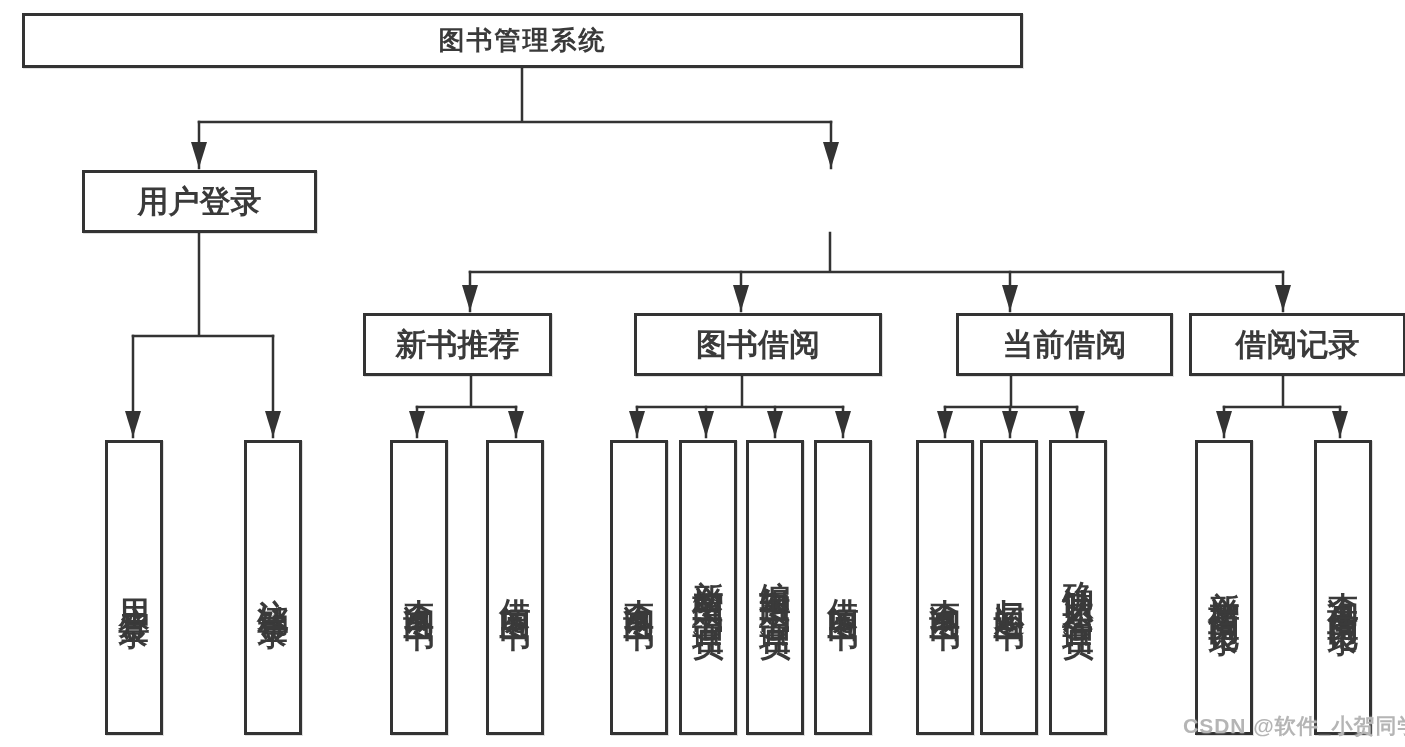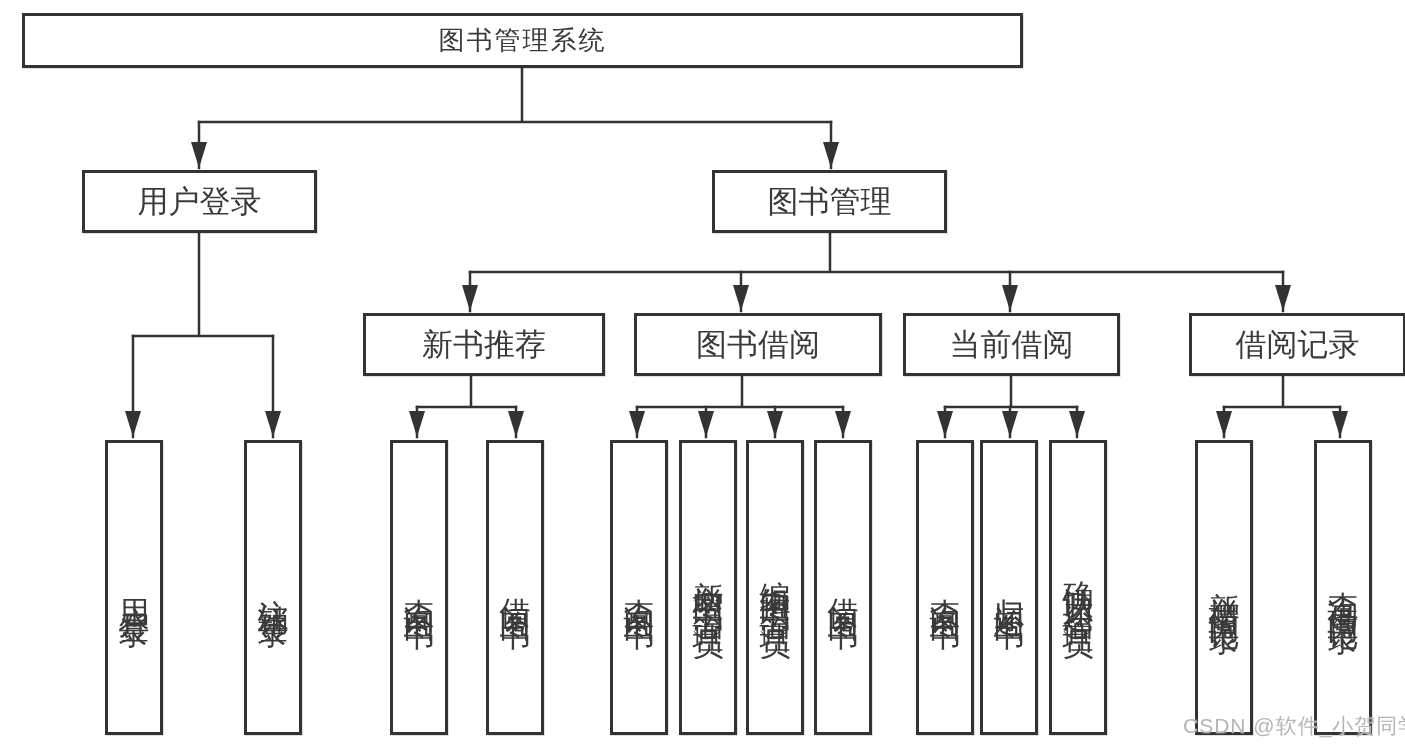--- a/index.html
+++ b/index.html
@@ -2,20 +2,21 @@
 <html><head>
 <meta charset="utf-8">
 <style>
   html,body{margin:0;padding:0;background:#ffffff;}
   body{font-family:"Liberation Sans","DejaVu Sans",sans-serif;}
   #stage{
     position:relative;
     width:1405px;height:747px;
     background:#ffffff;
     overflow:hidden;
+    font-weight:bold;
   }
   svg.connectors{
     position:absolute;left:0;top:0;
     pointer-events:none;
   }
   .node{
     position:absolute;
     box-sizing:border-box;
     background:#ffffff;
     border:3px solid #333333;
@@ -90,31 +91,28 @@
     </g>
   </svg>
 
   <div class="node root" style="left:22px;top:13px;width:1001px;height:55px">
     <span>图书管理系统</span>
   </div>
 
   <div class="node" style="left:82px;top:170px;width:235px;height:63px">
     <span>用户登录</span>
   </div>
-  <div class="node" style="left:712px;top:170px;width:235px;height:63px">
-    <span>图书管理</span>
-  </div>
 
-  <div class="node" style="left:363px;top:313px;width:242px;height:63px">
+  <div class="node" style="left:363px;top:313px;width:189px;height:63px">
     <span>新书推荐</span>
   </div>
   <div class="node" style="left:634px;top:313px;width:248px;height:63px">
     <span>图书借阅</span>
   </div>
-  <div class="node" style="left:903px;top:313px;width:217px;height:63px">
+  <div class="node" style="left:956px;top:313px;width:217px;height:63px">
     <span>当前借阅</span>
   </div>
   <div class="node" style="left:1189px;top:313px;width:217px;height:63px">
     <span>借阅记录</span>
   </div>
 
   <div class="node leaf" style="left:105px;top:440px;width:58px;height:295px">
     <span>用户登录</span>
   </div>
   <div class="node leaf" style="left:244px;top:440px;width:58px;height:295px">

